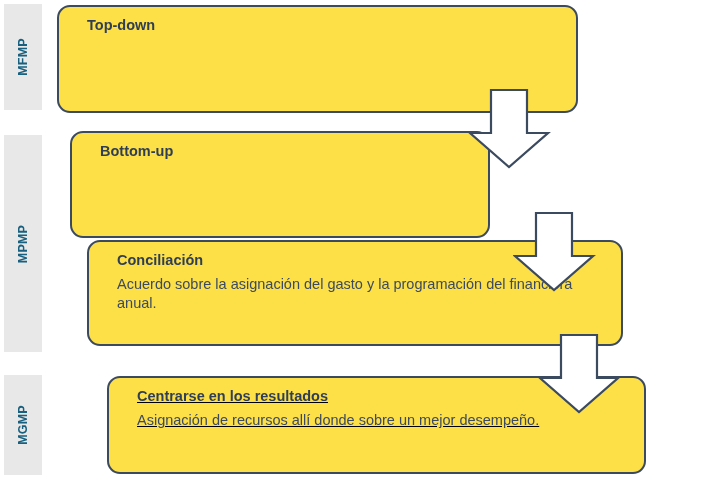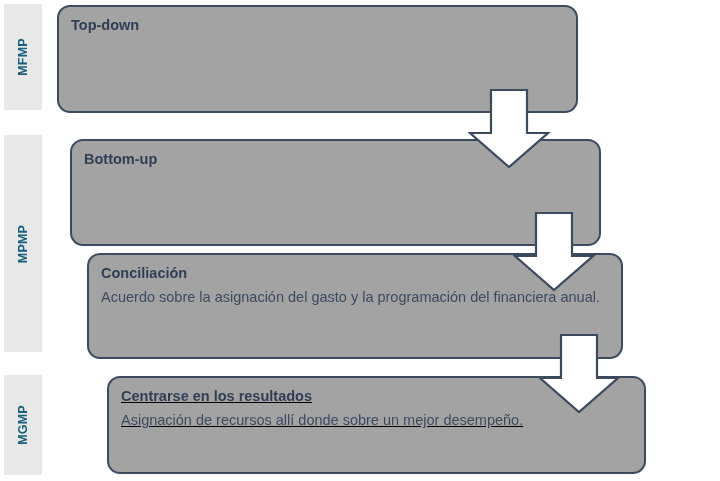--- a/index.html
+++ b/index.html
@@ -27,46 +27,46 @@
     letter-spacing:.2px;
     color:#17607f;
   }
   #phase-mfmp{left:4px;top:4px;width:38px;height:106px;}
   #phase-mpmp{left:4px;top:135px;width:38px;height:217px;}
   #phase-mgmp{left:4px;top:375px;width:38px;height:100px;}
 
   
   .step-box{
     position:absolute;
-    background:#a3a3a3;
+    background:#fde047;
     border:2px solid #3c4a60;
     border-radius:13px;
     box-sizing:border-box;
-    padding:9px 16px 8px 12px;
+    padding:9px 16px 8px 28px;
     z-index:2;
   }
   .step-title{
     font-size:14.5px;
     font-weight:bold;
     color:#2f3e55;
     line-height:1.25;
     margin:0 0 6px 0;
   }
   .step-desc{
     font-size:14.5px;
     font-weight:normal;
     color:#3c4a60;
     line-height:1.33;
     margin:0;
     white-space:pre-line;
   }
 
   #step-1{left:57px; top:5px;   width:521px; height:108px;}
-  #step-2{left:70px; top:131px; width:531px; height:107px;margin-top:8px;}
-  #step-3{left:87px; top:253px; width:536px; height:106px;}
+  #step-2{left:70px; top:131px; width:420px; height:107px;}
+  #step-3{left:87px; top:240px; width:536px; height:106px;}
   #step-4{left:107px;top:376px; width:539px; height:98px;text-decoration:underline;}
 
   
   .connector-arrow{
     position:absolute;
     z-index:5;
     pointer-events:none;
   }
   #arrow-1{left:468px; top:88px;}
   #arrow-2{left:513px; top:211px;}

